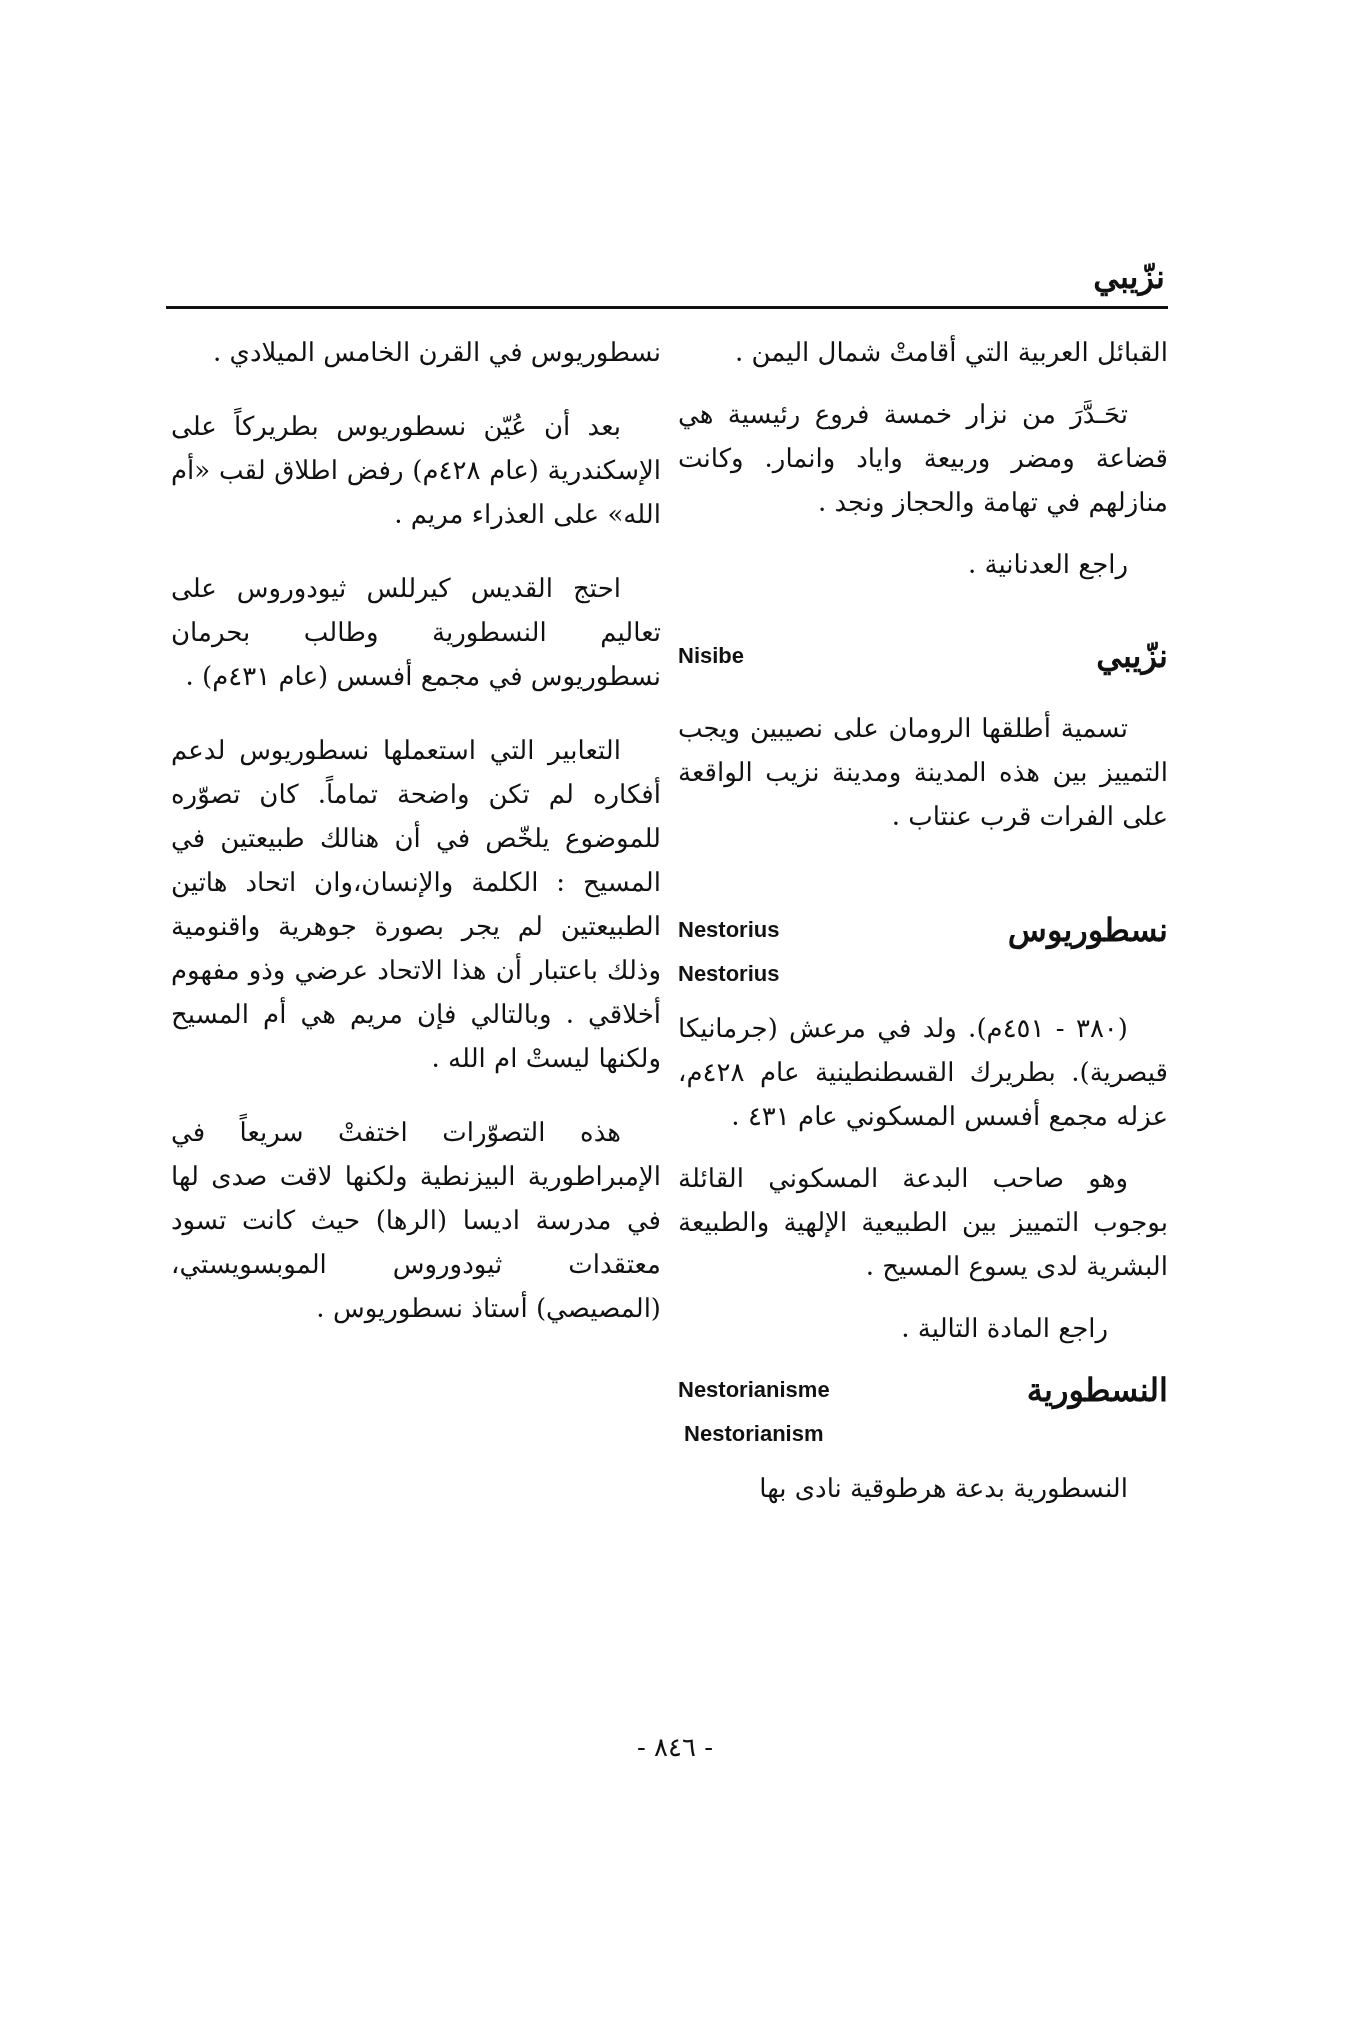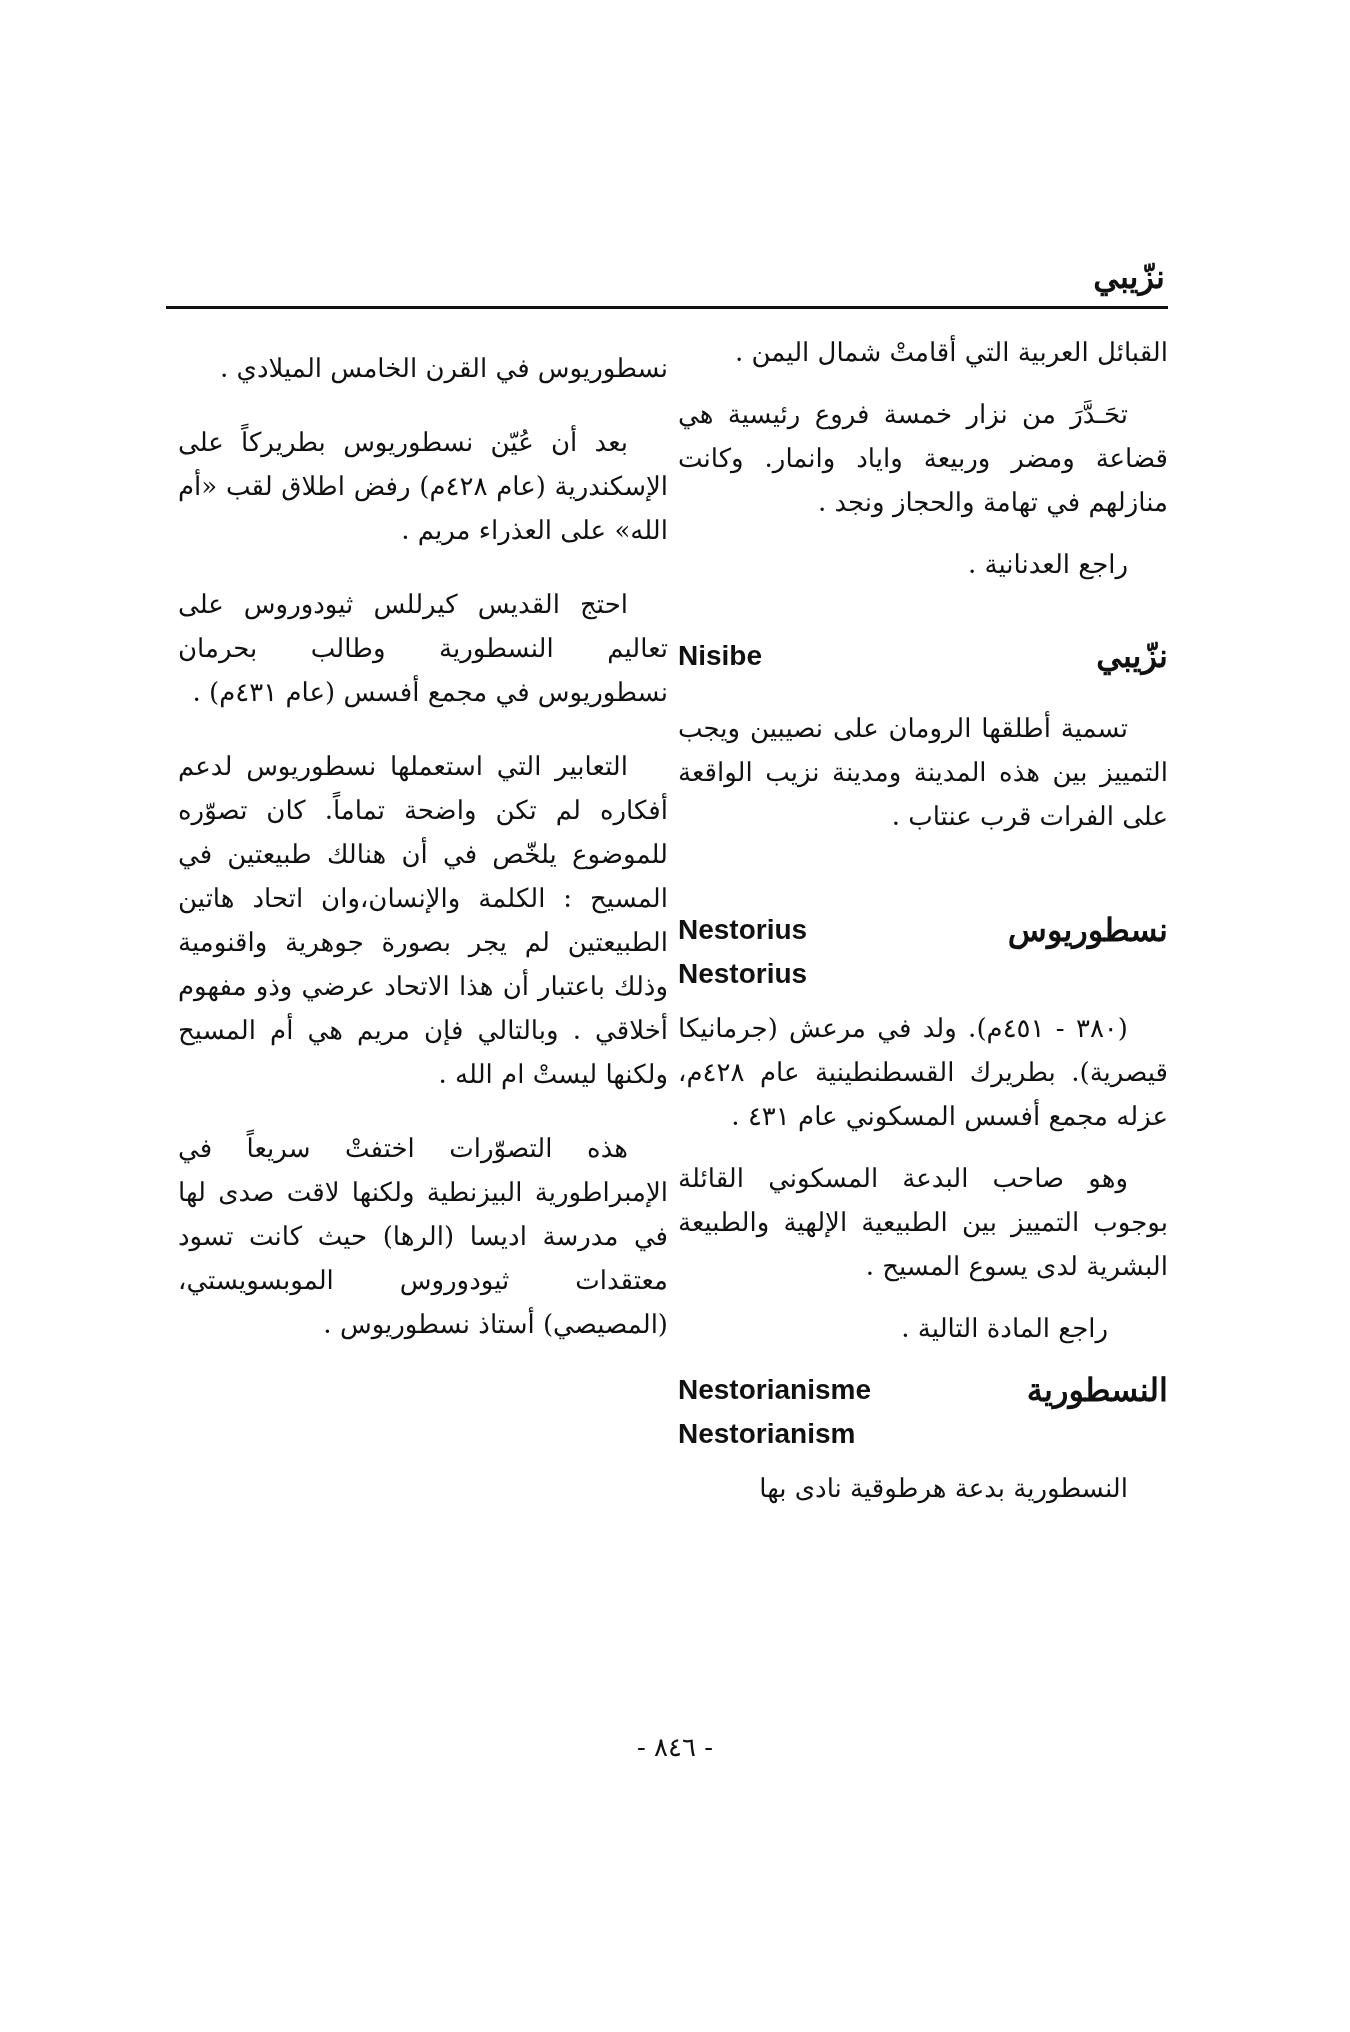--- a/index.html
+++ b/index.html
@@ -15,33 +15,33 @@
   }
   .head-rule {
     position: absolute; left: 166px; top: 306px; width: 1002px; height: 3px;
     background: #111111;
   }
   .col {
     position: absolute; top: 330px; width: 490px; direction: rtl; text-align: justify;
     font-size: 26px; line-height: 44px;
   }
   .col.right { left: 678px; }
-  .col.left { left: 178px; margin-top: 16px; }
+  .col.left { left: 171px; }
   .para { margin: 0 0 18px 0; }
   .para.indent { text-indent: 40px; }
   .para.gap { margin-bottom: 30px; }
   .entry-head {
     display: flex; flex-direction: row; justify-content: space-between;
     align-items: flex-start; margin: 48px 0 10px 0;
   }
   .entry-ar { font-size: 32px; font-weight: bold; line-height: 44px; }
   .entry-fr {
-    direction: ltr; text-align: left;
+    direction: ltr; text-align: center;
     font-family: "Liberation Sans", sans-serif; font-weight: bold;
-    font-size: 28px; line-height: 44px;
+    font-size: 22px; line-height: 44px;
   }
   .entry-fr div { height: 44px; }
   .folio {
     position: absolute; left: 0; width: 1350px; top: 1732px; text-align: center;
     font-size: 26px; direction: rtl;
   }
 </style>
 </head>
 <body>
 

